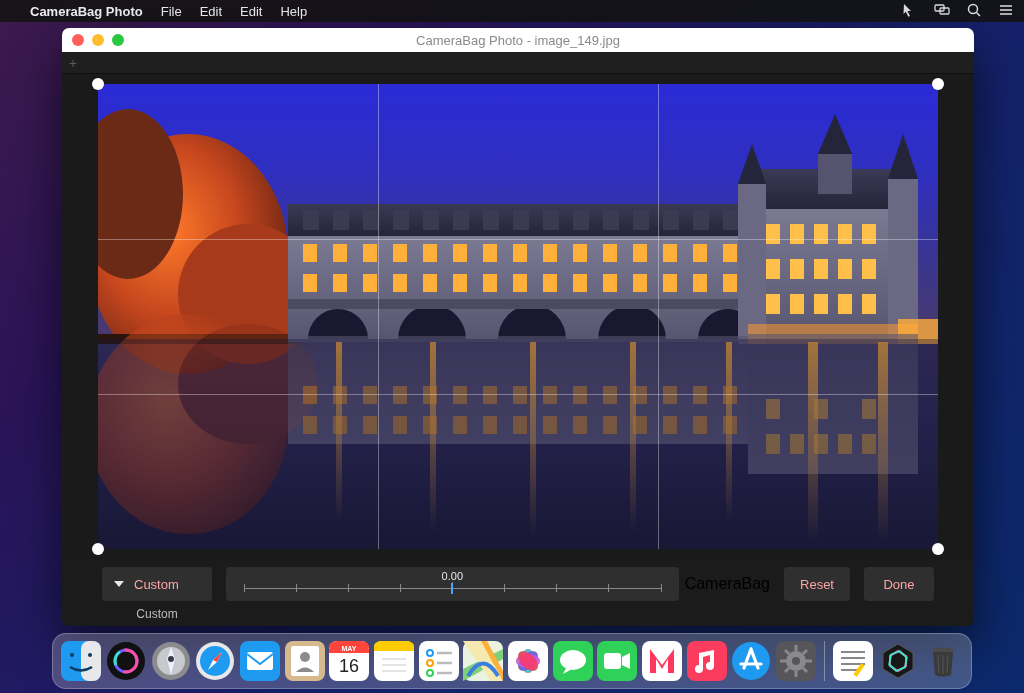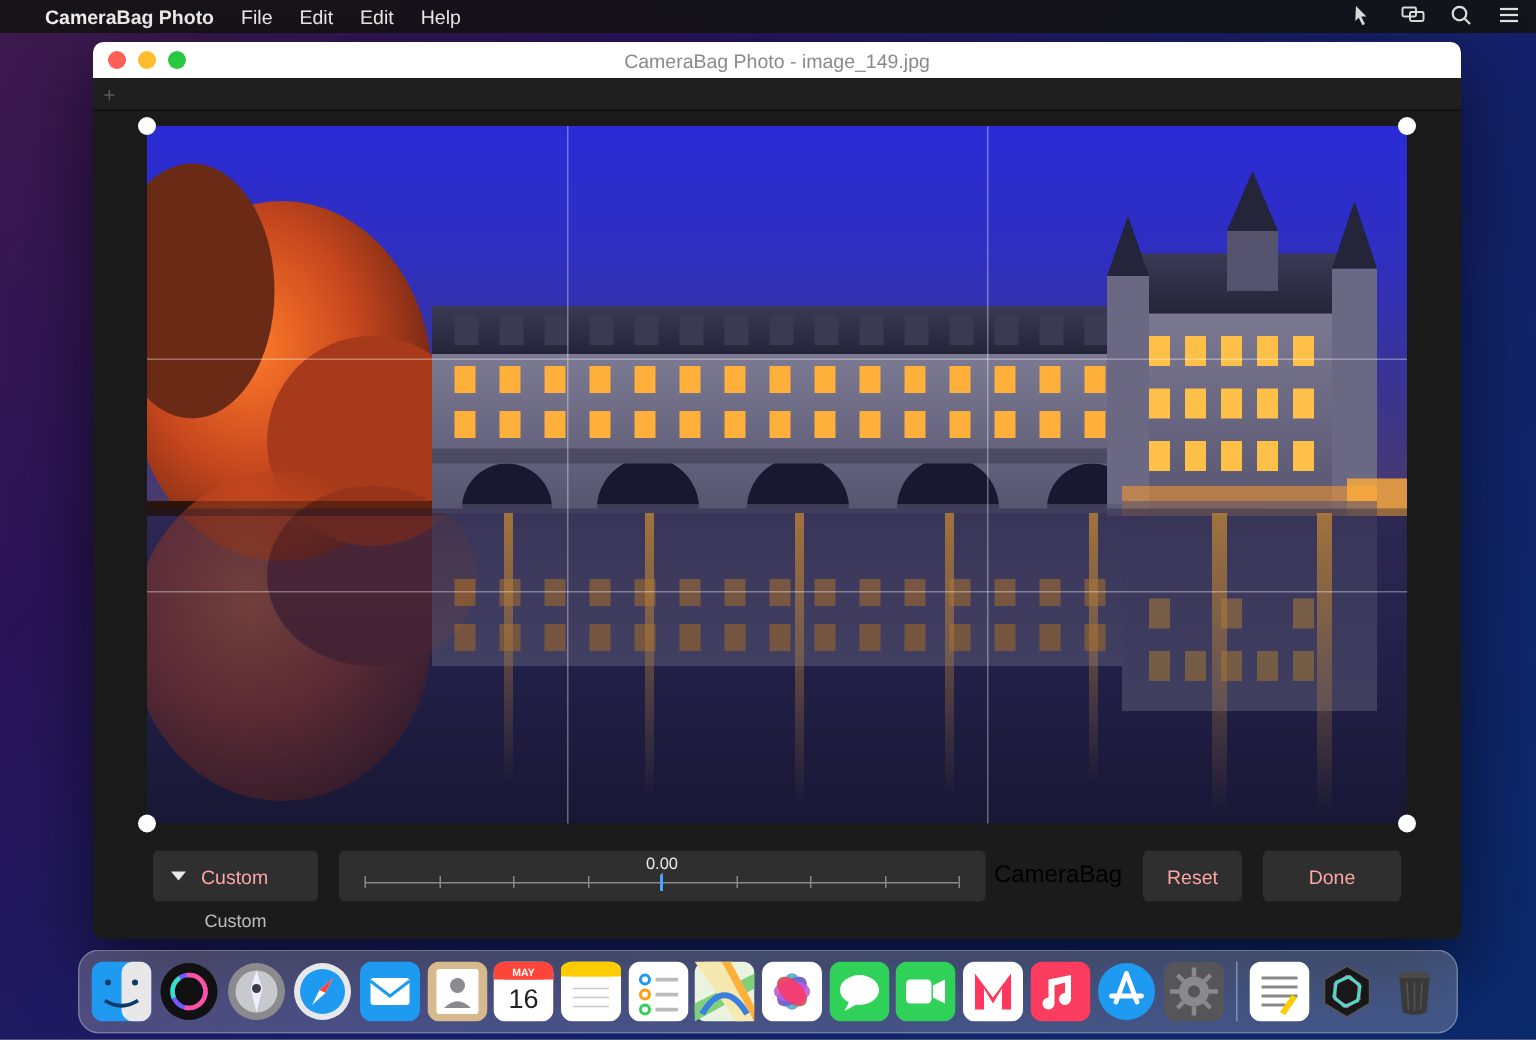--- a/index.html
+++ b/index.html
@@ -129,21 +129,21 @@
   .straighten .track{
     width:92%; height:1px; background:#888; position:relative; margin-top:8px;
   }
   .straighten .tick{
     position:absolute; width:1px; height:8px; background:#888; top:-4px;
   }
   .straighten .handle{
     position:absolute; left:50%; top:-5px; width:2px; height:11px; background:#4aa3ff; transform:translateX(-1px);
   }
   .reset-btn{ width:66px; }
-  .done-btn{ width:92px; }
+  .done-btn{ width:70px; }
 
   
   .dock-wrap{
     position:absolute; bottom:4px; left:50%; transform:translateX(-50%);
     width:920px;
   }
   .dock{
     background: rgba(210,210,215,0.28);
     border:1px solid rgba(255,255,255,0.25);
     border-radius:14px;

